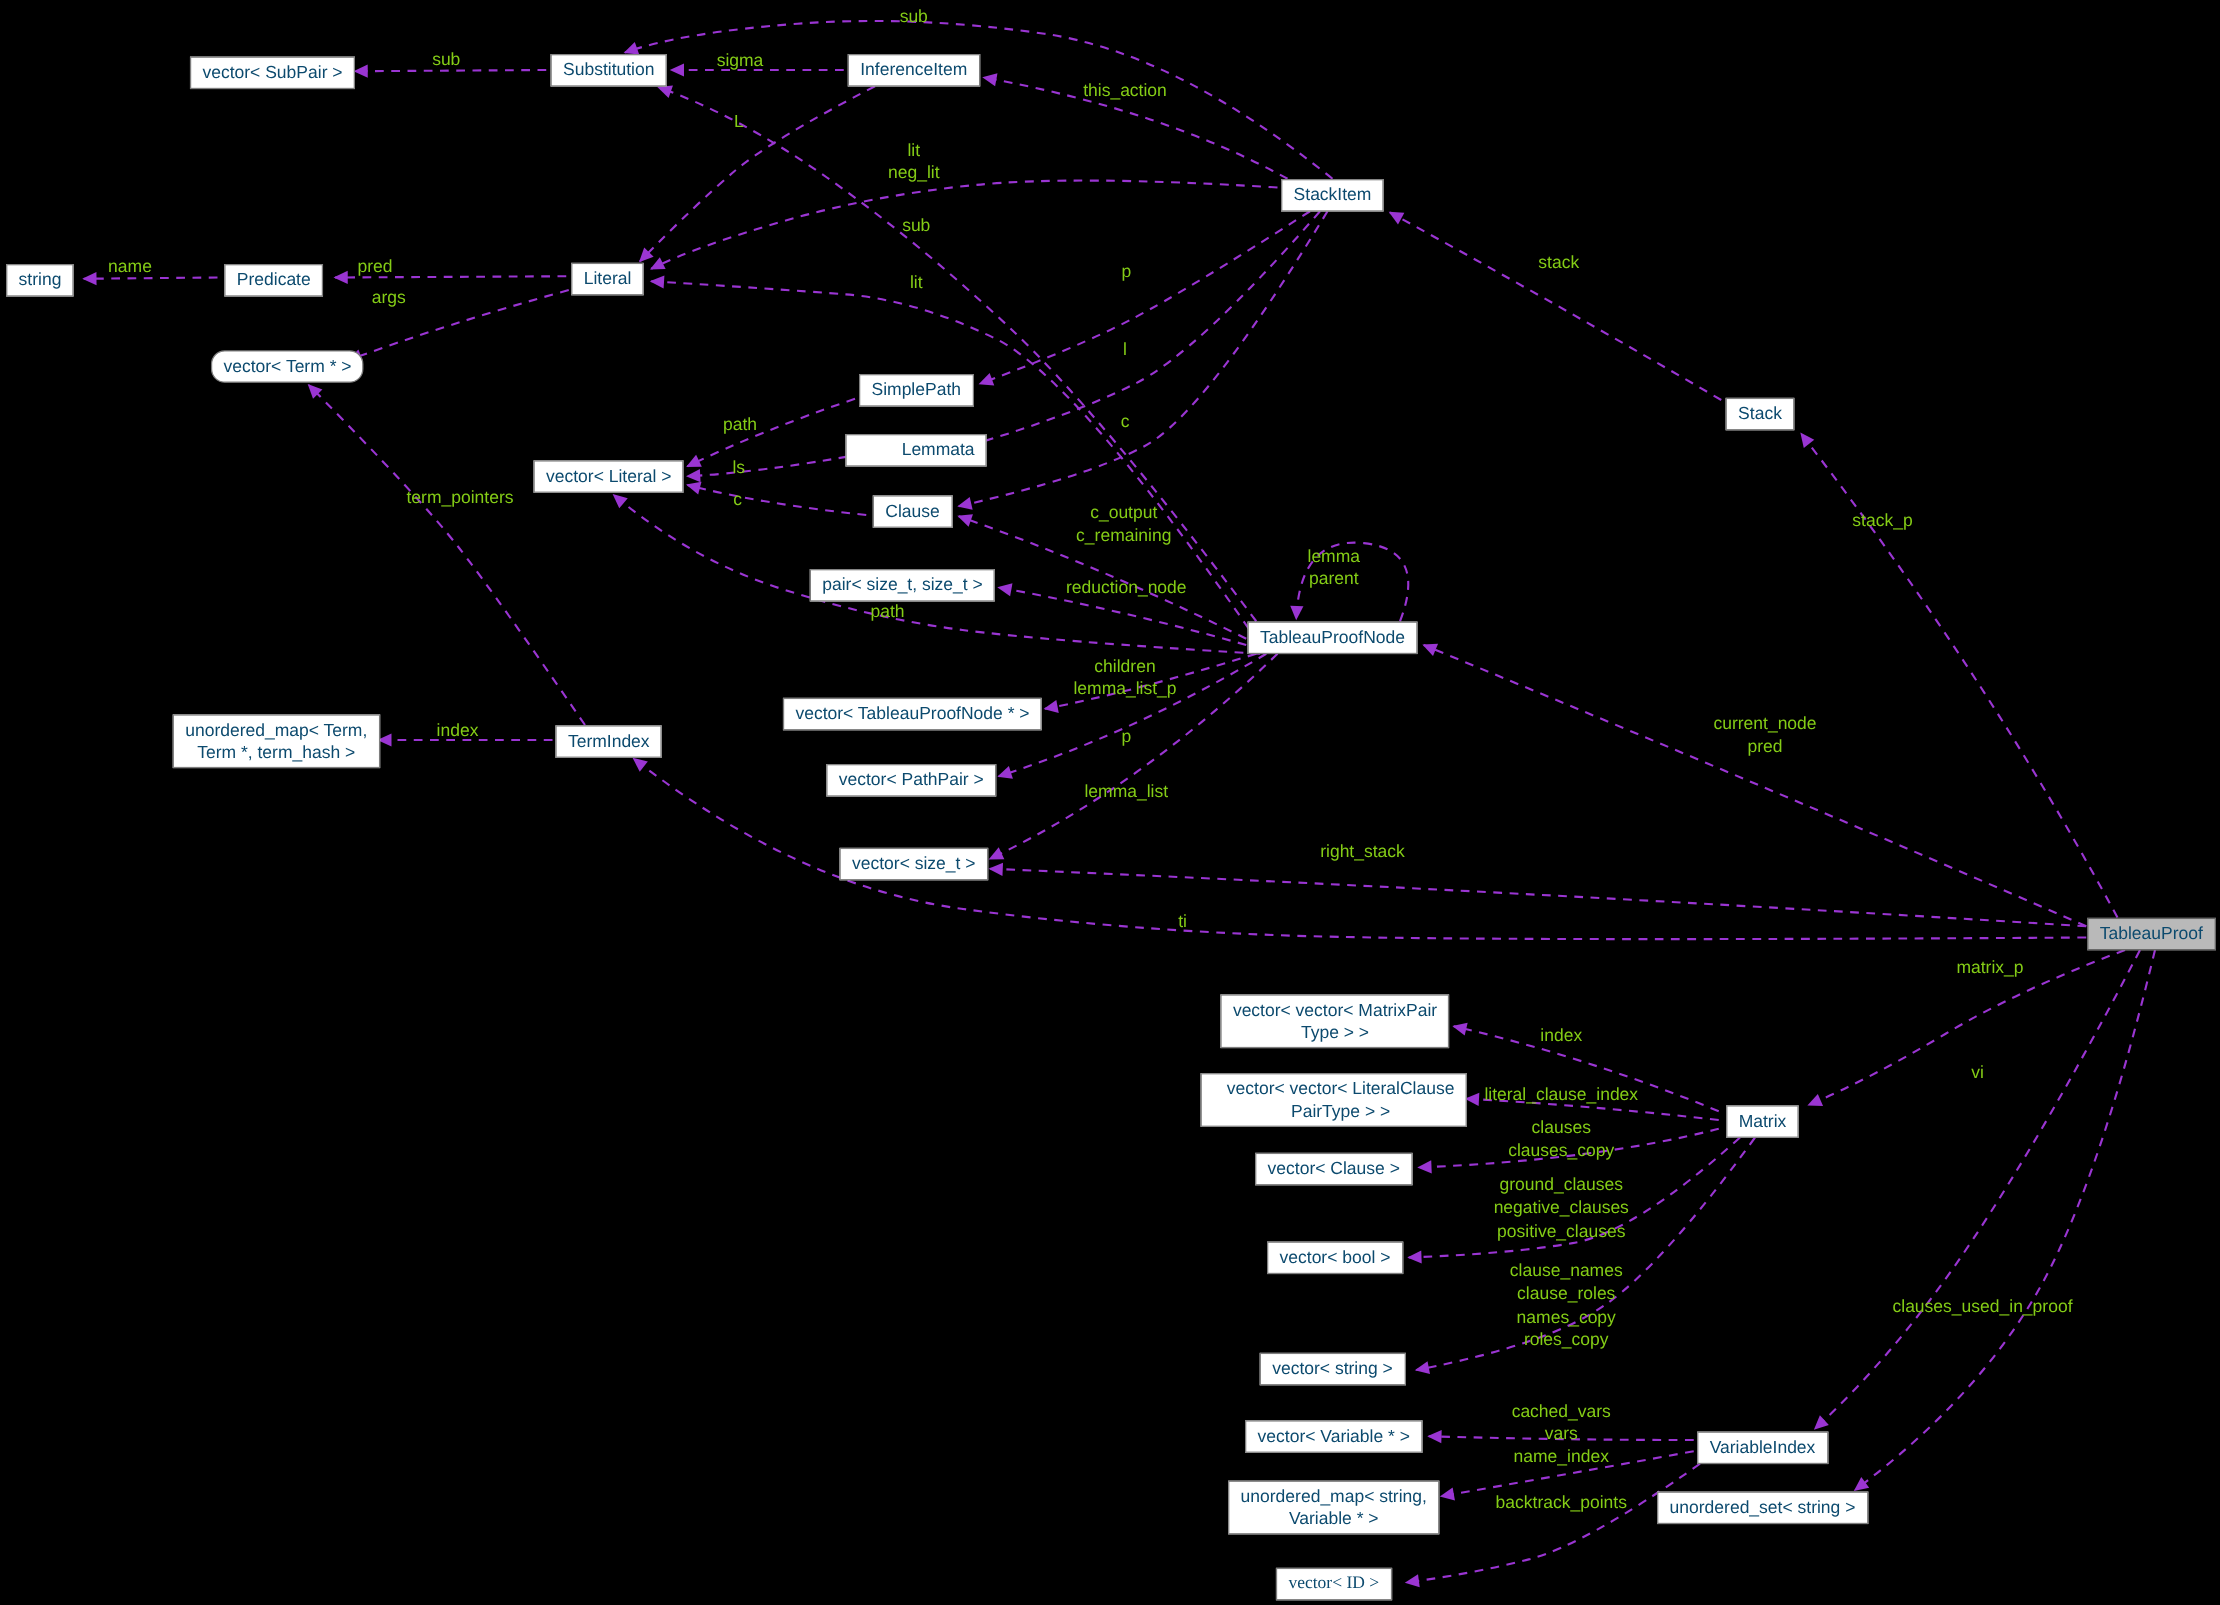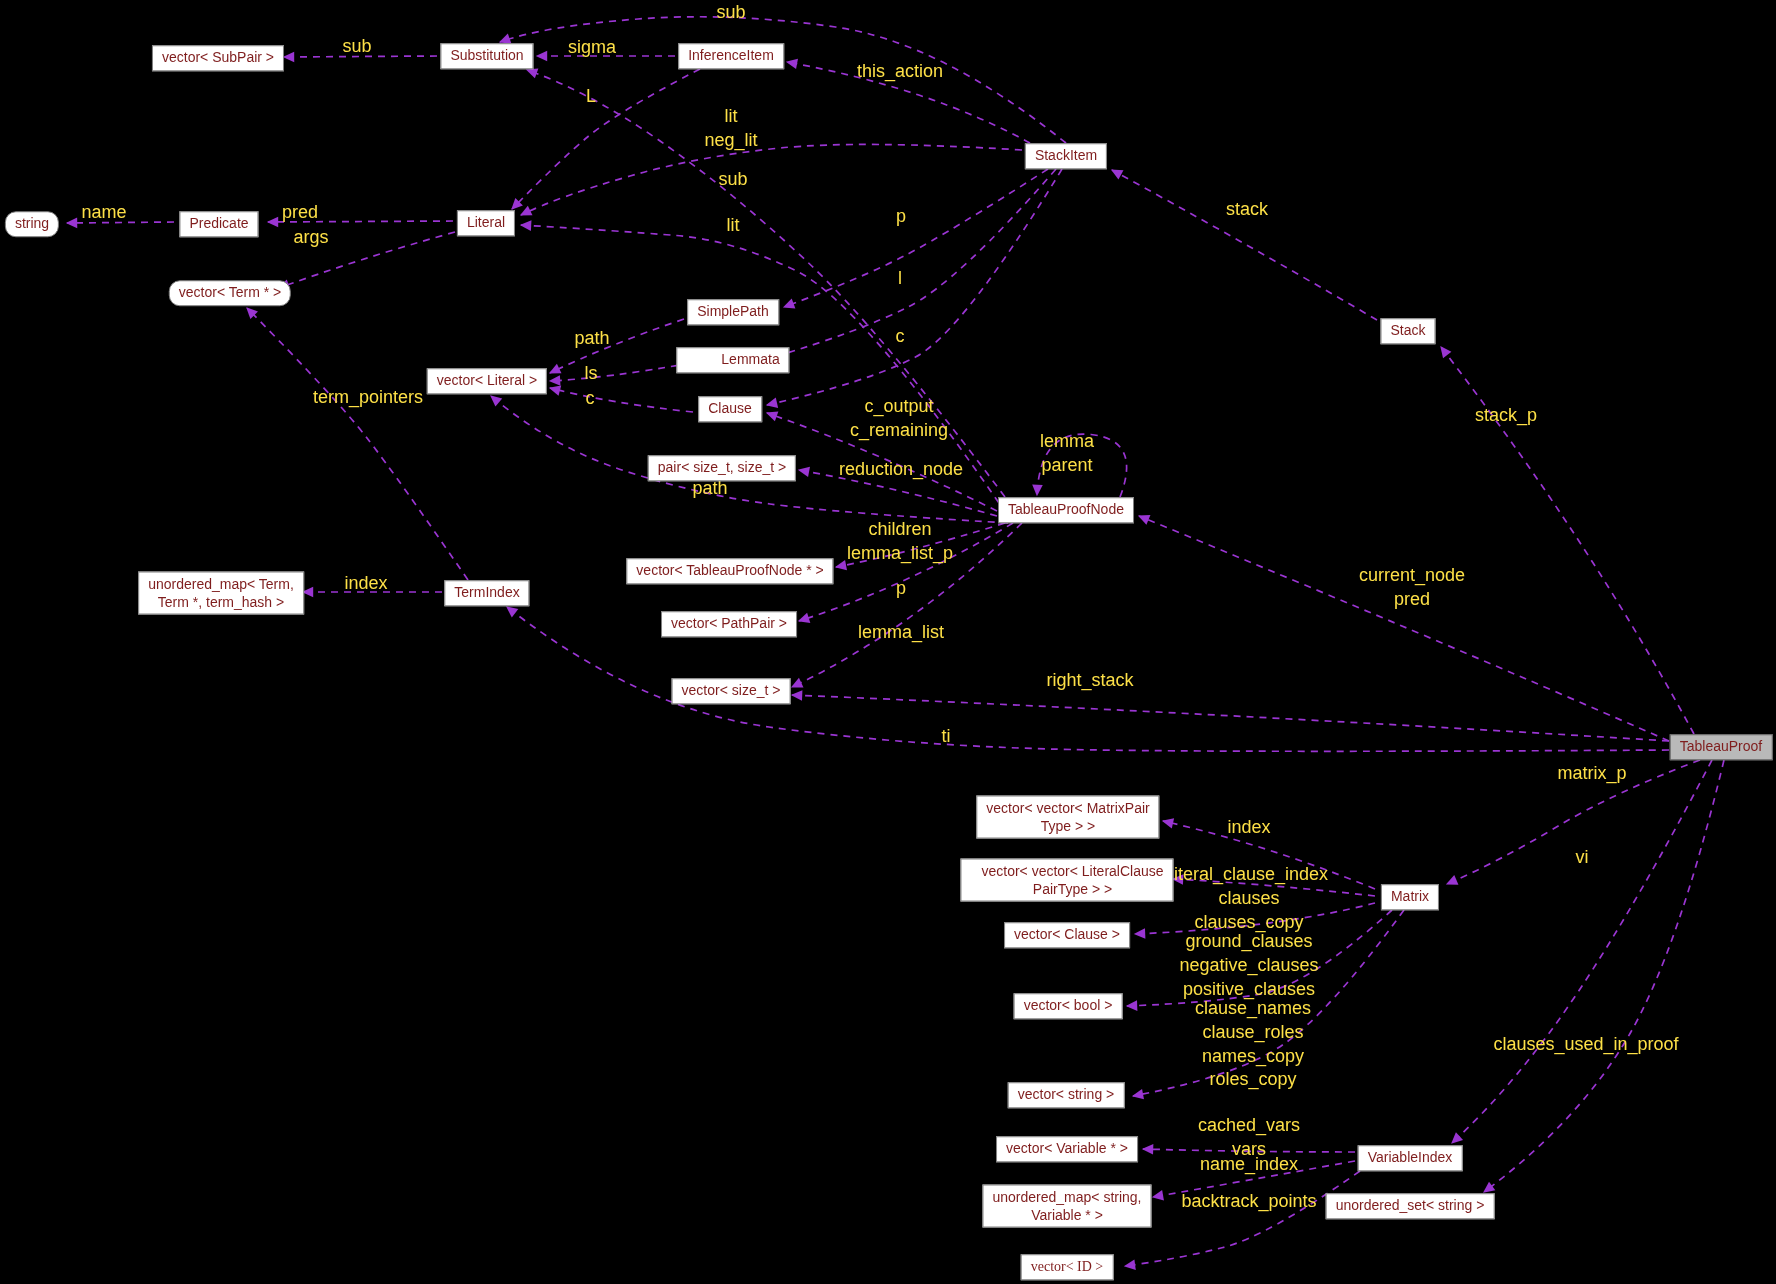--- a/index.html
+++ b/index.html
@@ -1,23 +1,23 @@
 <!DOCTYPE html>
 <html><head>
 <meta charset="utf-8">
 <style>
   html,body{margin:0;padding:0;background:#000;}
   .canvas{position:relative;width:1776px;height:1284px;background:#000;overflow:hidden;
           font-family:"Liberation Sans",sans-serif;}
   .edge-layer{position:absolute;left:0;top:0;width:1776px;height:1284px;}
   .node{position:absolute;transform:translate(-50%,-50%);background:#fff;border:1.5px solid #7e7e7e;
-        color:#7f1d1d;font-size:14px;line-height:1.25;padding:3px 9px;text-align:center;
+        color:#0c4a6e;font-size:14px;line-height:1.25;padding:3px 9px;text-align:center;
         white-space:nowrap;z-index:2;}
   .node.focus{background:#b9b9b9;border-color:#636363;}
-  .edge-label{position:absolute;transform:translate(-50%,-50%);color:#fde047;font-size:18px;
+  .edge-label{position:absolute;transform:translate(-50%,-50%);color:#84cc16;font-size:14px;
         line-height:1.32;text-align:center;white-space:nowrap;z-index:1;}
   .edge-label span,.node span{display:block;}
 </style>
 </head>
 <body>
 
 <div class="canvas">
   <svg class="edge-layer" id="edge-layer" width="1776" height="1284" viewBox="0 0 1776 1284" xmlns="http://www.w3.org/2000/svg">
     <defs>
       <marker id="arrow" markerUnits="userSpaceOnUse" markerWidth="15" markerHeight="12" refX="8.5" refY="5" orient="auto" viewBox="0 0 10 10">
@@ -75,21 +75,21 @@
       </div>
       <div class="node" style="left: 487px; top: 56px;">
         <span>Substitution</span>
       </div>
       <div class="node" style="left: 731px; top: 56px;">
         <span>InferenceItem</span>
       </div>
       <div class="node" style="left: 1066px; top: 156px;">
         <span>StackItem</span>
       </div>
-      <div class="node" style="left: 32px; top: 224px; border-radius: 11px;">
+      <div class="node" style="left: 32px; top: 224px;">
         <span>string</span>
       </div>
       <div class="node" style="left: 219px; top: 224px;">
         <span>Predicate</span>
       </div>
       <div class="node" style="left: 486px; top: 223px;">
         <span>Literal</span>
       </div>
       <div class="node" style="left: 230px; top: 293px; border-radius: 11px;">
         <span>vector&lt; Term * &gt;</span>

